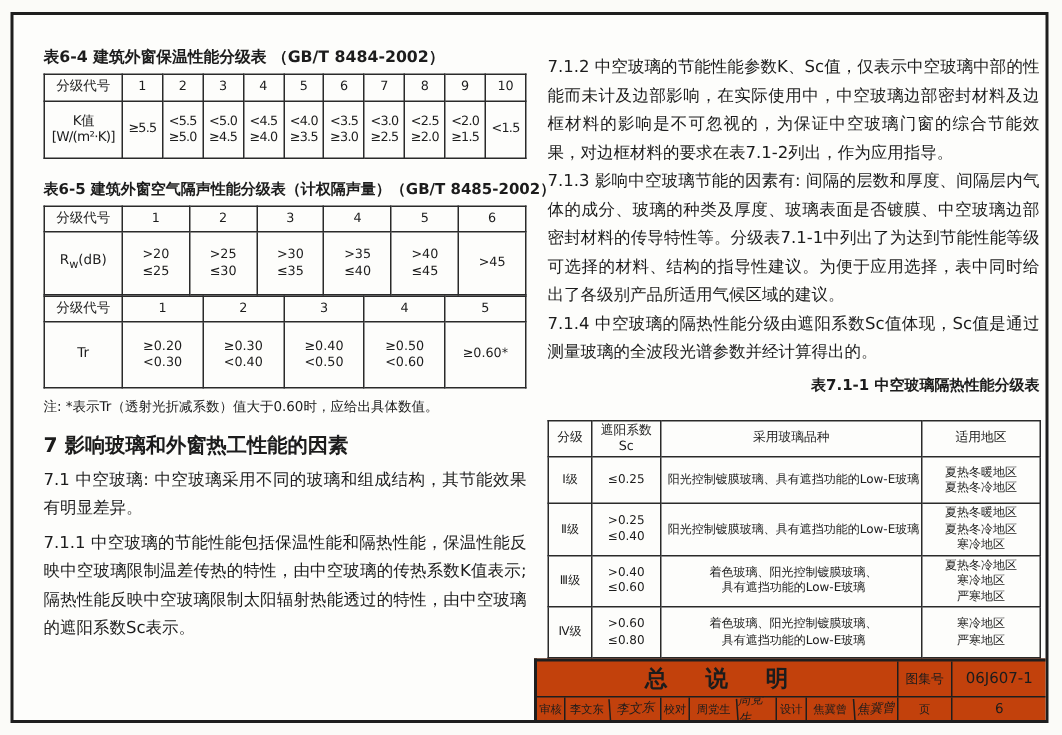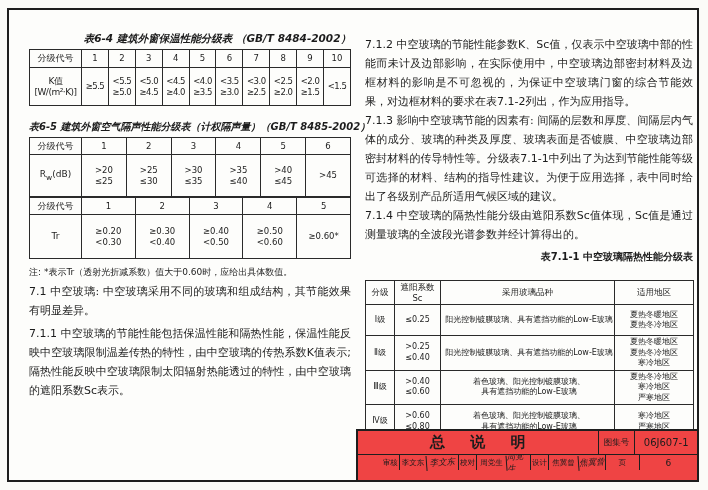--- a/index.html
+++ b/index.html
@@ -14,22 +14,22 @@
   .frame {
     position: absolute; left:7px; top:8px; width:692px; height:474px;
     border: 2px solid #1e1e1e;
     background: #fdfdfb;
   }
   
   .leftcol  { position:absolute; left:20px;  top:22px; width:322px; }
   .rightcol { position:absolute; left:356px; top:25px; width:328px; }
 
   .tbl-title {
-    text-align:right; font-weight:bold; font-size:10.5px;
-    line-height:13px; margin-bottom:4px; white-space:nowrap;font-style:italic;
+    text-align:left; font-weight:bold; font-size:10.5px;
+    line-height:13px; margin-bottom:4px; white-space:nowrap;
   }
   .mt16 { margin-top:14px; }
   table { border-collapse: collapse; table-layout: fixed; width:100%; }
   td {
     border:1px solid #2a2a2a; text-align:center; vertical-align:middle;
     white-space:pre-line; font-size:8.5px; line-height:11px; padding:1px;
   }
   .corner { font-size:9px; }
   .g64 td.h { height:18px; }  .g64 td.v { height:38px; letter-spacing:-0.5px; }
   .g65 td.h { height:17px; }  .g65 td.v { height:42px; }
@@ -42,26 +42,26 @@
 
   .t711-title { text-align:right; font-weight:bold; font-size:10px; margin-top:6px; }
   .g711 { margin-top:16px; }
   .g711 td { font-size:8px; line-height:10.5px; }
   .g711 td.gh { height:15px; font-size:8.5px; }
   .g711 td.glass { text-align:center; padding-left:4px; }
   .r1 td { height:31px; } .r2 td { height:34px; } .r3 td { height:30px; } .r4 td { height:34px; }
 
   
   .tb {
-    position:absolute; right:0; bottom:0; width:341px; height:51px;
+    position:absolute; right:0; bottom:0; width:341px; height:41px;
     border-left:2px solid #1e1e1e; border-top:2px solid #1e1e1e;
-    background:#ef4444;
+    background:#c2410c;
   }
   .tb-row1 { display:flex; height:24px; border-bottom:1px solid #1e1e1e; }
-  .tb-row2 { display:flex; height:15px;padding-left:24px; }
+  .tb-row2 { display:flex; height:15px; }
   .tbc { display:flex; align-items:center; justify-content:center;
          border-left:1px solid #1e1e1e; overflow:hidden; }
   .tbc:first-child { border-left:none; }
   .tb-main { width:241px; font-size:15px; font-weight:bold; letter-spacing:10px; padding-left:10px;}
   .tb-albl { width:37px; font-size:8.5px; }
   .tb-ano  { width:63px; font-size:10px; }
   .role { font-size:7.5px; } .nm { font-size:7.5px; }
   .sig  { font-size:8.5px; font-style:italic; font-family:"DejaVu Serif", serif;
           transform:rotate(-4deg); }
   .w18{width:18px}.w30{width:30px}.w34{width:34px}.w20{width:20px}
@@ -163,20 +163,21 @@
         <td class="v">≥0.40
 &lt;0.50</td>
         <td class="v">≥0.50
 &lt;0.60</td>
         <td class="v">≥0.60*</td>
       </tr>
     </tbody>
       </table>
 
     <div class="note">注: *表示Tr（透射光折减系数）值大于0.60时，应给出具体数值。</div>
+    <div class="h7">7 影响玻璃和外窗热工性能的因素</div>
     <div class="para">7.1 中空玻璃: 中空玻璃采用不同的玻璃和组成结构，其节能效果有明显差异。</div>
     <div class="para">7.1.1 中空玻璃的节能性能包括保温性能和隔热性能，保温性能反映中空玻璃限制温差传热的特性，由中空玻璃的传热系数K值表示; 隔热性能反映中空玻璃限制太阳辐射热能透过的特性，由中空玻璃的遮阳系数Sc表示。</div>
   </div>
 
   <div class="rightcol">
     <div class="para">7.1.2 中空玻璃的节能性能参数K、Sc值，仅表示中空玻璃中部的性能而未计及边部影响，在实际使用中，中空玻璃边部密封材料及边框材料的影响是不可忽视的，为保证中空玻璃门窗的综合节能效果，对边框材料的要求在表7.1-2列出，作为应用指导。</div>
     <div class="para">7.1.3 影响中空玻璃节能的因素有: 间隔的层数和厚度、间隔层内气体的成分、玻璃的种类及厚度、玻璃表面是否镀膜、中空玻璃边部密封材料的传导特性等。分级表7.1-1中列出了为达到节能性能等级可选择的材料、结构的指导性建议。为便于应用选择，表中同时给出了各级别产品所适用气候区域的建议。</div>
     <div class="para">7.1.4 中空玻璃的隔热性能分级由遮阳系数Sc值体现，Sc值是通过测量玻璃的全波段光谱参数并经计算得出的。</div>
 
     <div class="t711-title">表7.1-1 中空玻璃隔热性能分级表</div>

